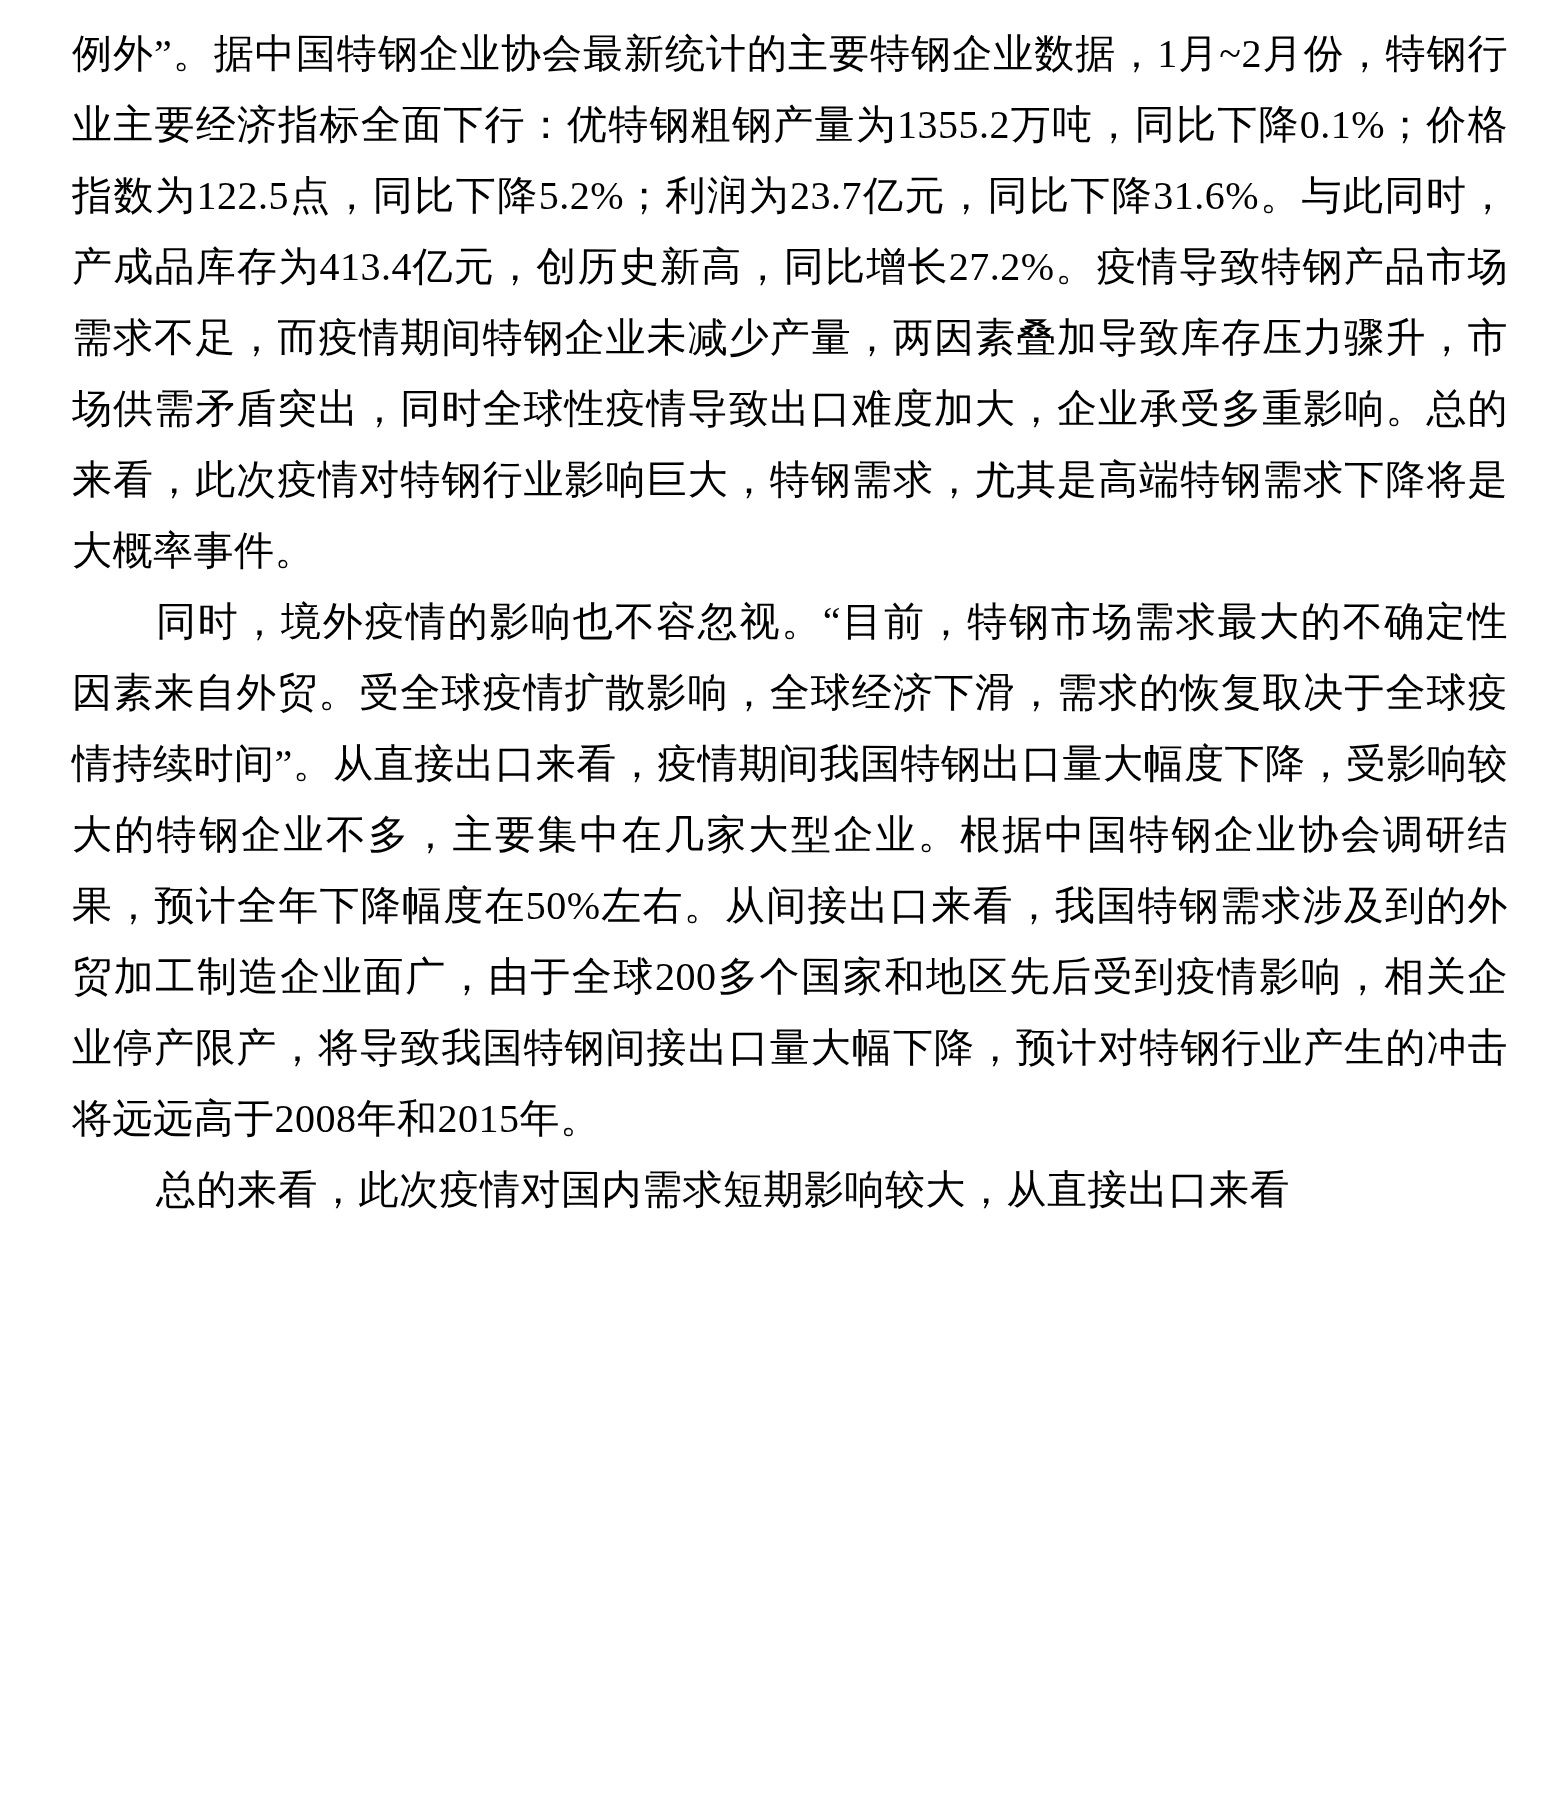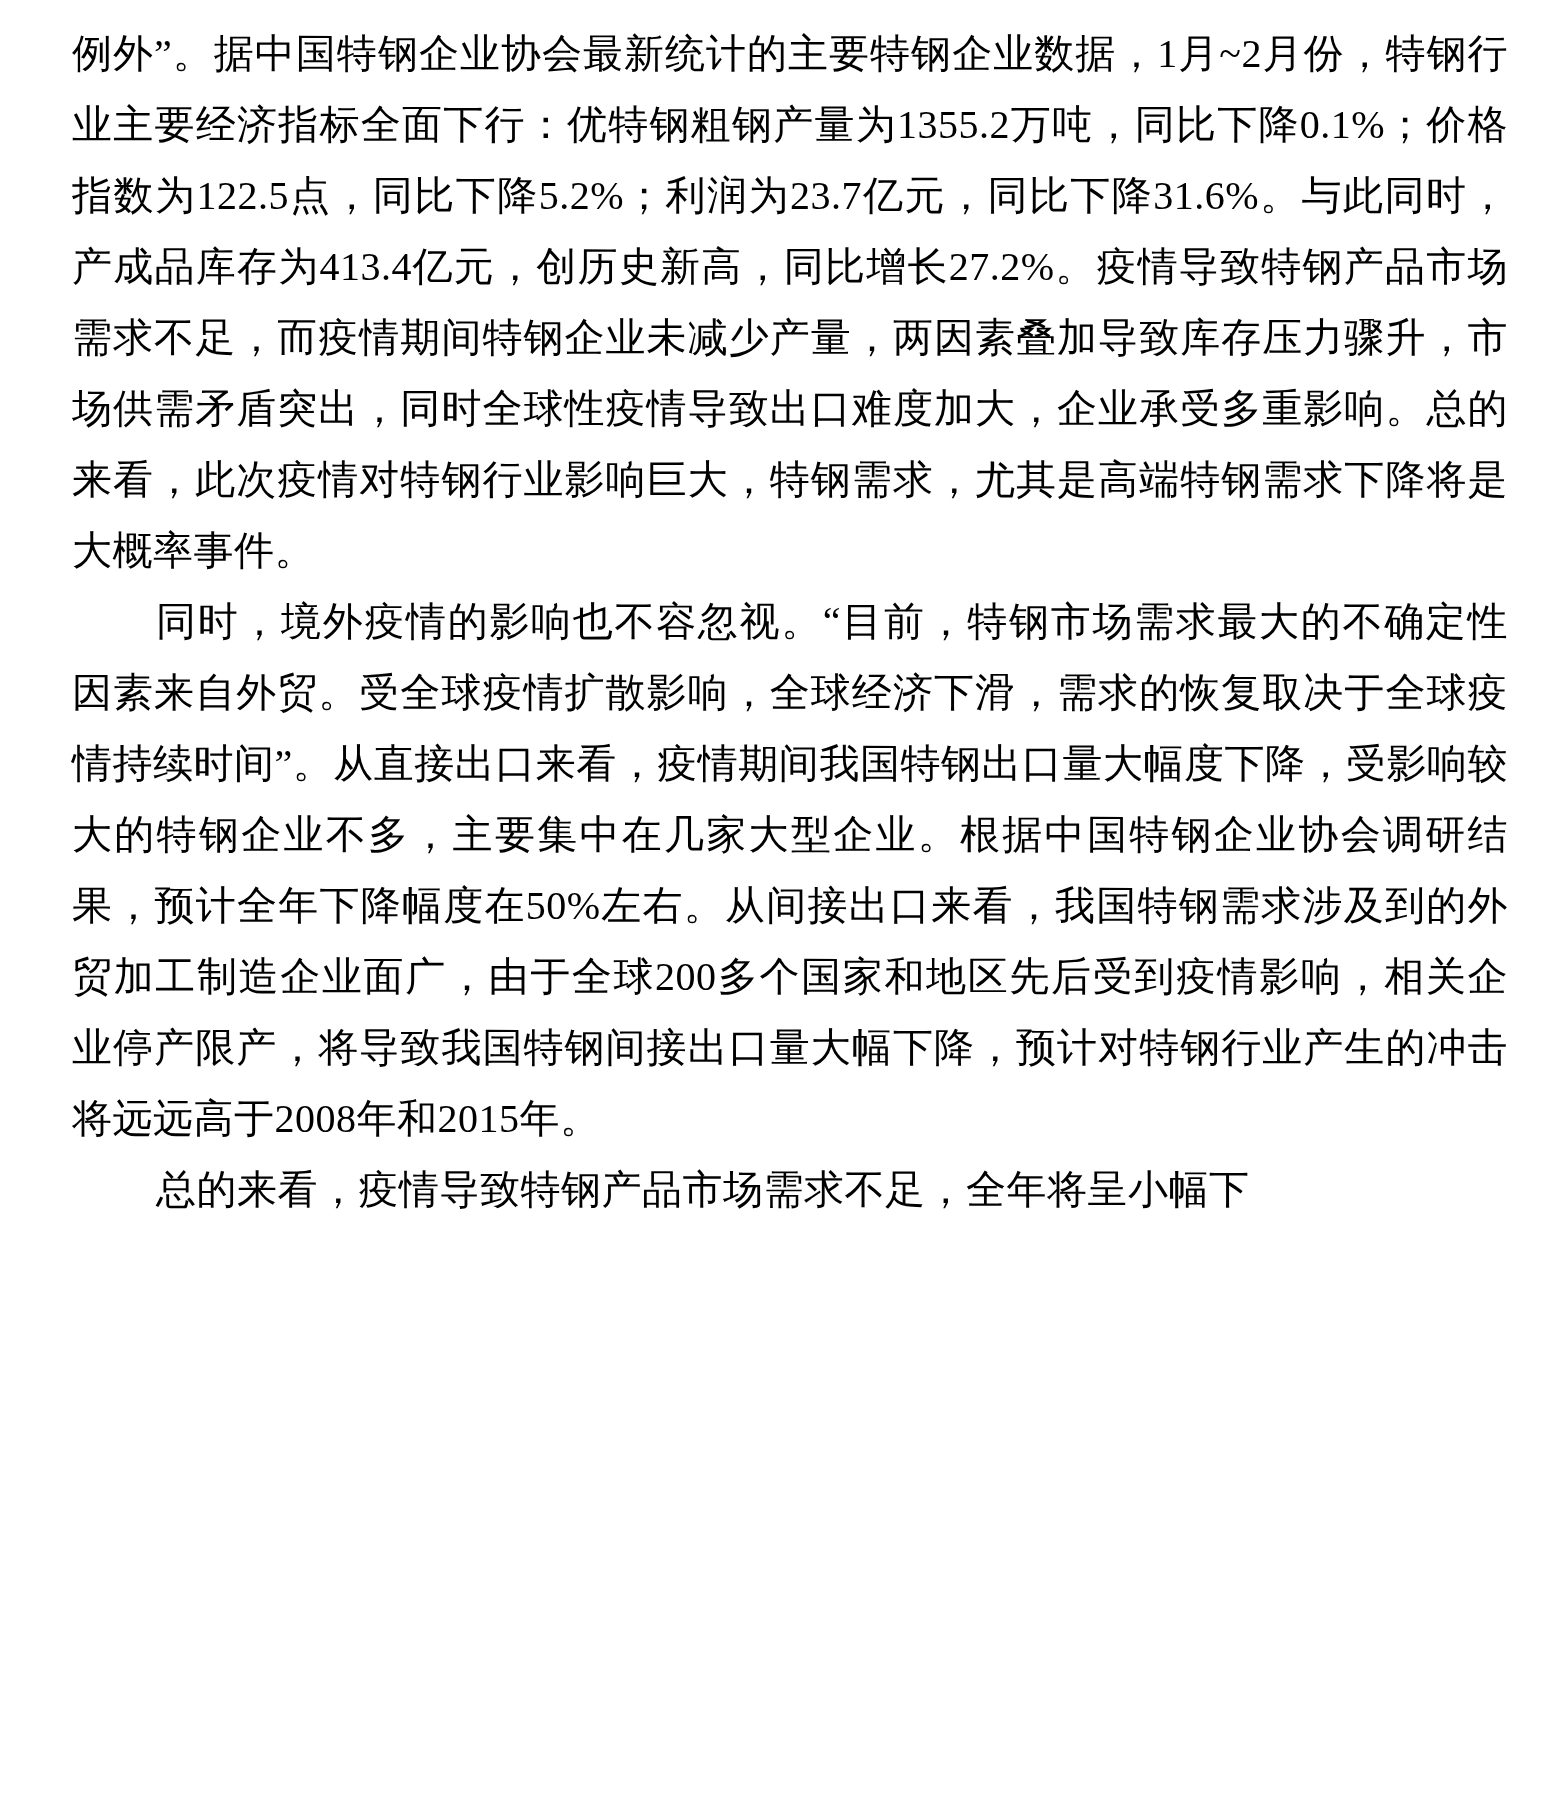--- a/index.html
+++ b/index.html
@@ -42,15 +42,15 @@
     overflow: hidden;
   }
 </style>
 </head>
 <body>
 
 <div class="page">
   <div class="doc-body">
     <p class="para">例外”。据中国特钢企业协会最新统计的主要特钢企业数据，1月~2月份，特钢行业主要经济指标全面下行：优特钢粗钢产量为1355.2万吨，同比下降0.1%；价格指数为122.5点，同比下降5.2%；利润为23.7亿元，同比下降31.6%。与此同时，产成品库存为413.4亿元，创历史新高，同比增长27.2%。疫情导致特钢产品市场需求不足，而疫情期间特钢企业未减少产量，两因素叠加导致库存压力骤升，市场供需矛盾突出，同时全球性疫情导致出口难度加大，企业承受多重影响。总的来看，此次疫情对特钢行业影响巨大，特钢需求，尤其是高端特钢需求下降将是大概率事件。</p>
     <p class="para-indent">同时，境外疫情的影响也不容忽视。“目前，特钢市场需求最大的不确定性因素来自外贸。受全球疫情扩散影响，全球经济下滑，需求的恢复取决于全球疫情持续时间”。从直接出口来看，疫情期间我国特钢出口量大幅度下降，受影响较大的特钢企业不多，主要集中在几家大型企业。根据中国特钢企业协会调研结果，预计全年下降幅度在50%左右。从间接出口来看，我国特钢需求涉及到的外贸加工制造企业面广，由于全球200多个国家和地区先后受到疫情影响，相关企业停产限产，将导致我国特钢间接出口量大幅下降，预计对特钢行业产生的冲击将远远高于2008年和2015年。</p>
-    <p class="clipped">总的来看，疫情导致特钢产品市场需求不足，全年将呈小幅下</p>
+    <p class="clipped">总的来看，此次疫情对国内需求短期影响较大，从直接出口来看</p>
   </div>
 </div>
 
 </body></html>

